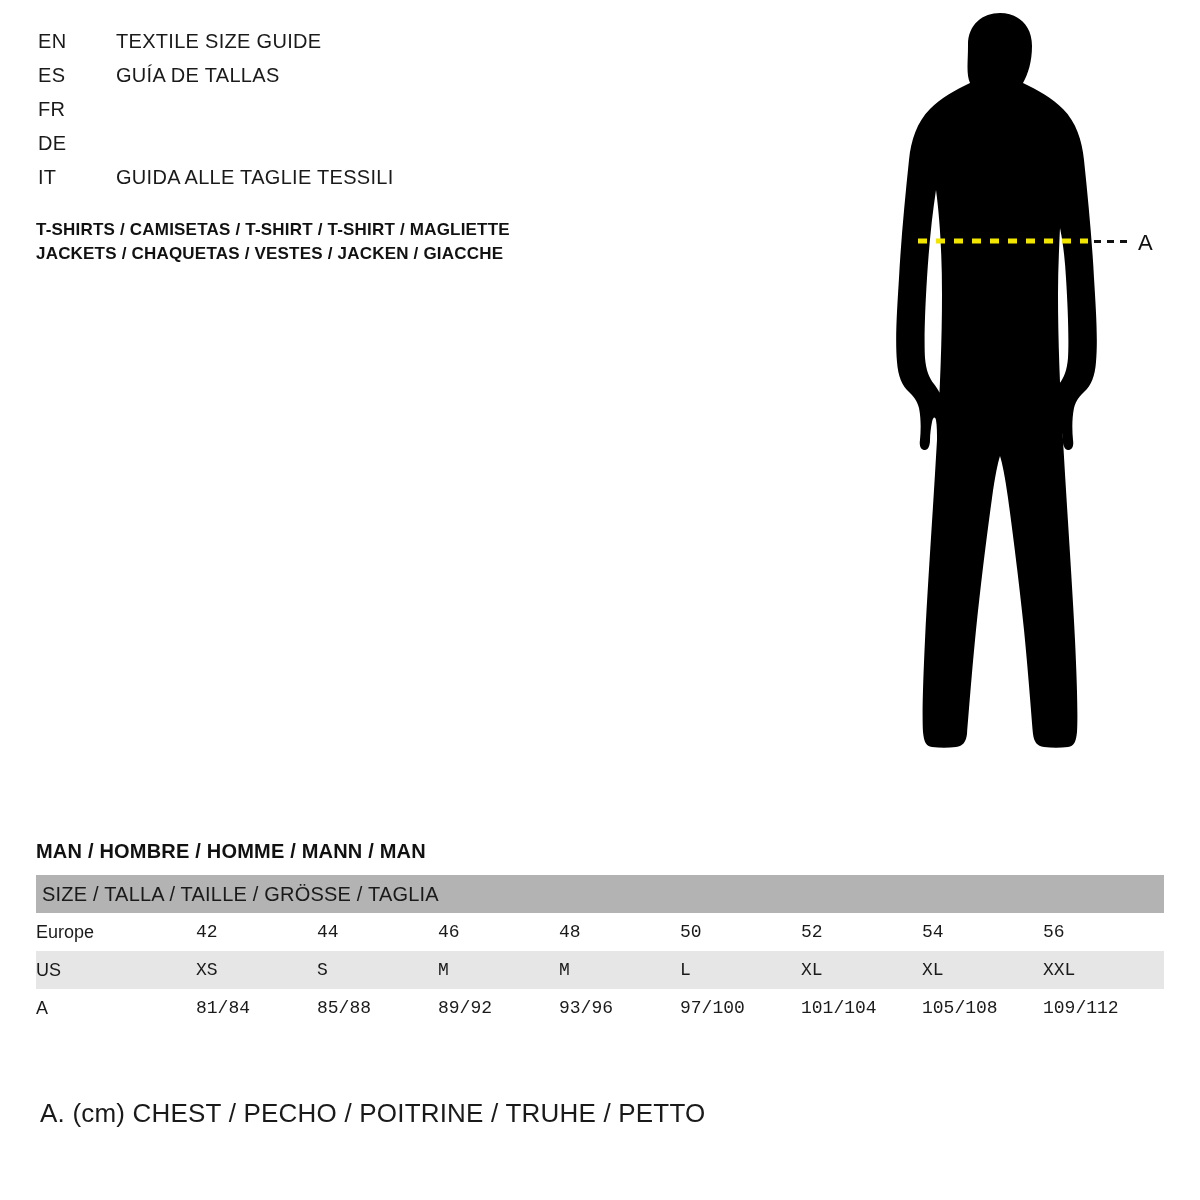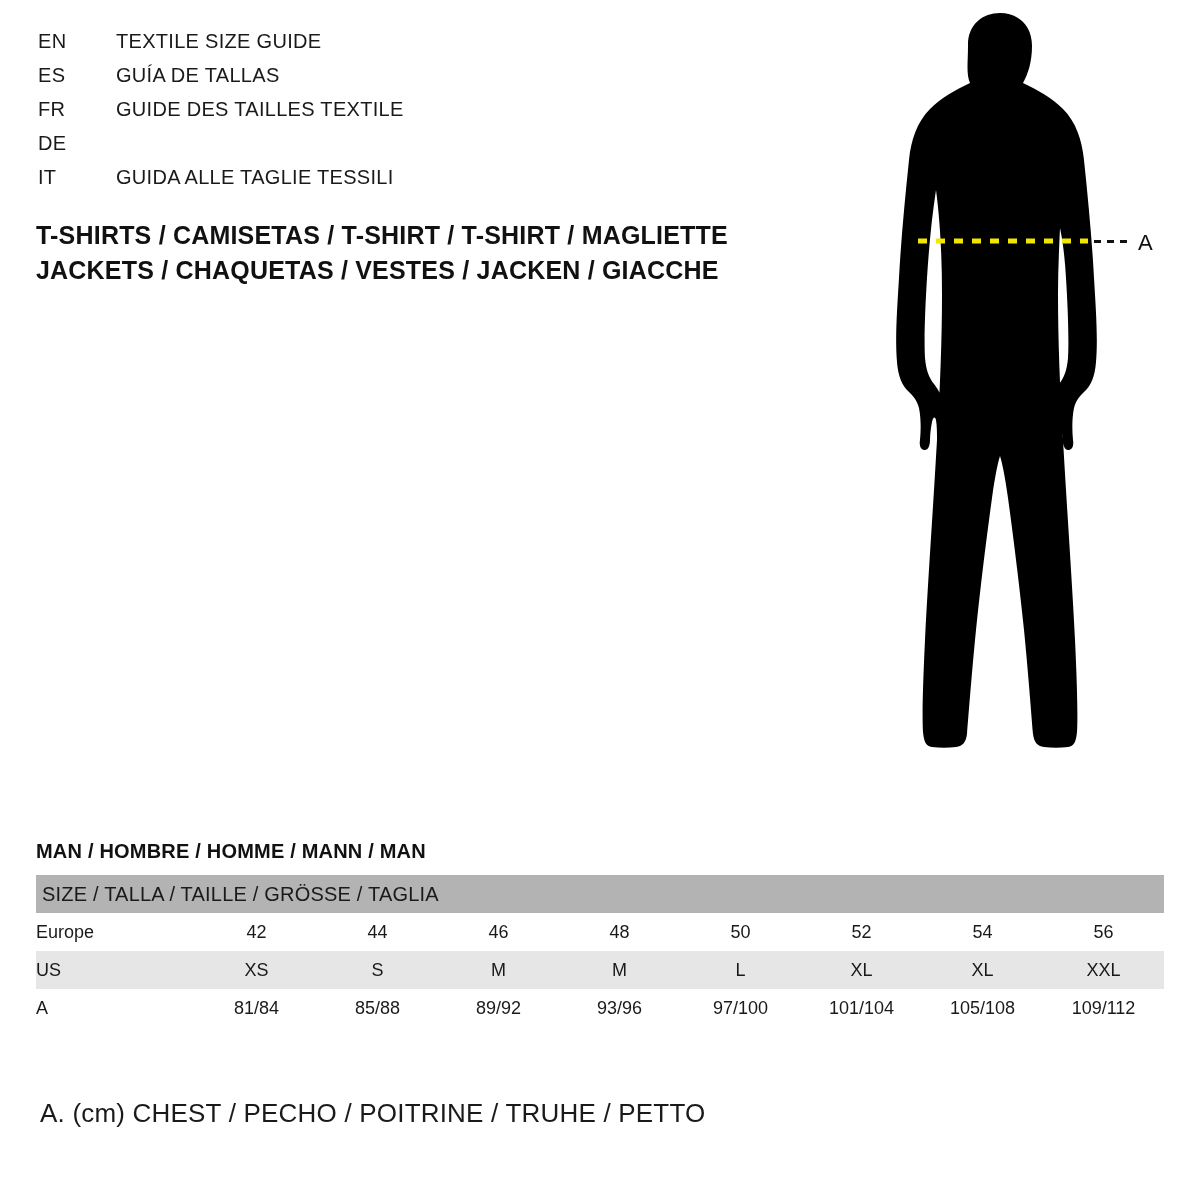--- a/index.html
+++ b/index.html
@@ -40,21 +40,21 @@
   }
 
   
   .category-block {
     position: absolute;
     left: 36px;
     top: 218px;
     width: 760px;
   }
   .category-line {
-    font-size: 25px;
+    font-size: 17px;
     font-weight: bold;
     letter-spacing: 0.2px;
     line-height: 1.4;
     color: #111111;
   }
 
   
   .figure-area {
     position: absolute;
     left: 820px;
@@ -113,21 +113,21 @@
   }
   tr.band-light td { background: #e6e6e6; }
   tr.band-white td { background: #ffffff; }
   td.label-cell {
     width: 160px;
     padding-left: 6px;
     text-align: left;
   }
   td.val-cell {
     width: 121px;
-    text-align: center;
+    font-family: Liberation Mono, monospace;
   }
   .footnote {
     position: absolute;
     left: 40px;
     top: 1098px;
     font-size: 26px;
     color: #1a1a1a;
     letter-spacing: 0.2px;
   }
 </style>
@@ -138,21 +138,20 @@
   <div class="lang-row">
     <span class="lang-code">EN</span>
     <span class="lang-text">TEXTILE SIZE GUIDE</span>
   </div>
   <div class="lang-row">
     <span class="lang-code">ES</span>
     <span class="lang-text">GUÍA DE TALLAS</span>
   </div>
   <div class="lang-row">
     <span class="lang-code">FR</span>
-    <span class="lang-text">GUIDE DES TAILLES TEXTILE</span>
   </div>
   <div class="lang-row">
     <span class="lang-code">DE</span>
   </div>
   <div class="lang-row">
     <span class="lang-code">IT</span>
     <span class="lang-text">GUIDA ALLE TAGLIE TESSILI</span>
   </div>
 </div>
 

